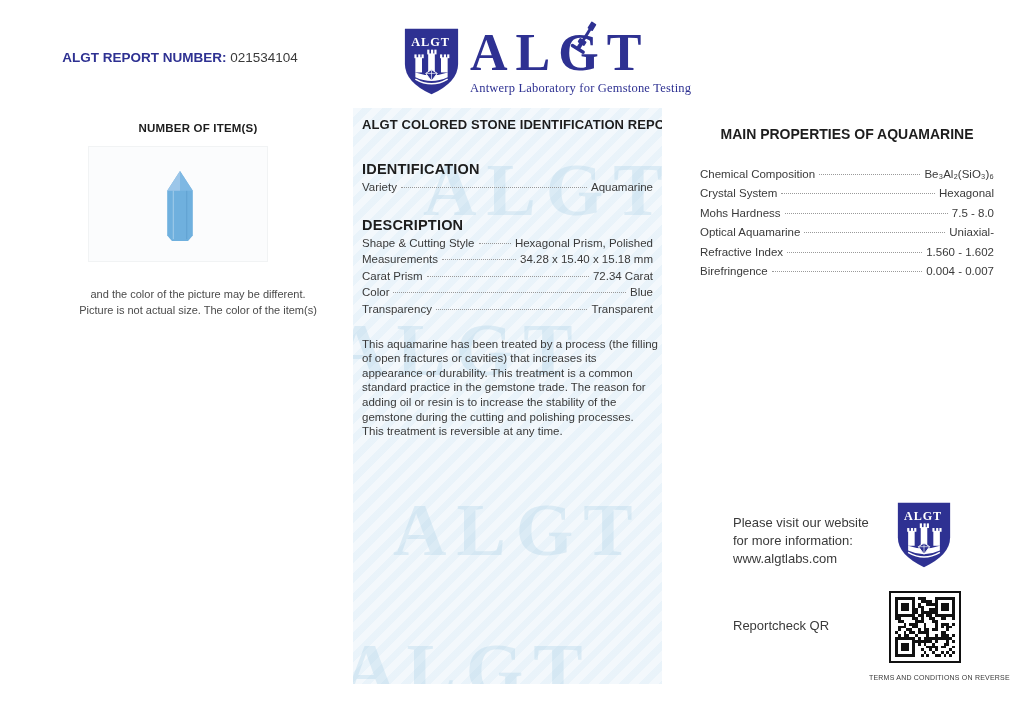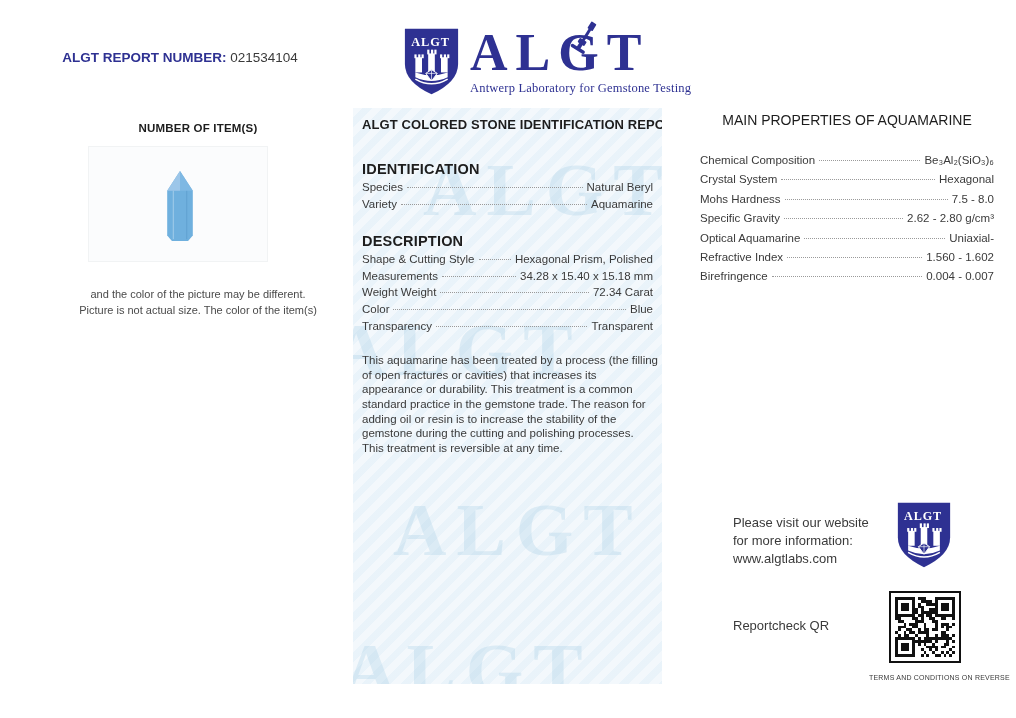--- a/index.html
+++ b/index.html
@@ -59,21 +59,21 @@
   .rows { position:relative; margin-top:4px; }
   .row { display:flex; align-items:baseline; font-size:11.5px; color:#3a3a3a; height:16.6px; }
   .row .lbl { white-space:nowrap; }
   .row .dots { flex:1 1 auto; margin:0 4px; border-bottom:1.5px dotted #9a9a9a; transform:translateY(-3px); min-width:8px; }
   .row .val { white-space:nowrap; }
   .comments-text { position:relative; margin-top:17px; font-size:11.5px; line-height:14.6px;
     color:#3a3a3a; width:296px; }
 
   
   .props { position:absolute; left:700px; top:112px; width:294px; }
-  .props-title { text-align:center; font-size:14px; font-weight:normal; color:#1d1d1d; white-space:nowrap; }
+  .props-title { text-align:center; font-size:14px; font-weight:bold; color:#1d1d1d; white-space:nowrap;margin-top:14px; }
   .props .rows { margin-top:26px; }
   .props .row { height:19.4px; font-size:11.5px;justify-content:center; }
 
   .visit { position:absolute; left:733px; top:514px; font-size:13px; line-height:18px; color:#3a3a3a; }
   .shield-small { position:absolute; left:896px; top:501px; width:56px; height:69px; }
   .reportcheck { position:absolute; left:733px; top:618px; font-size:13px; color:#3a3a3a; }
   .qr { position:absolute; left:889px; top:591px; width:72px; height:72px;
     border:2.5px solid #111; background:#fff; padding:4px; }
   .qr-grid { width:100%; height:100%; display:grid;
     grid-template-rows:repeat(21,1fr); grid-template-columns:repeat(21,1fr); }
@@ -153,45 +153,40 @@
     <span class="watermark" style="left:70px; top:40px; font-size:74px;">ALGT</span>
     <span class="watermark" style="left:-20px; top:200px; font-size:74px;">ALGT</span>
     <span class="watermark" style="left:40px; top:380px; font-size:74px;">ALGT</span>
     <span class="watermark" style="left:-10px; top:520px; font-size:74px;">ALGT</span>
 
     <div class="panel-title">ALGT COLORED STONE IDENTIFICATION REPORT</div>
 
     <div class="sec-head id">IDENTIFICATION</div>
     <div class="rows">
       <div class="row">
-        <span class="lbl">Species</span>
-          <span class="dots"></span>
-          <span class="val">Natural Beryl</span>
-      </div>
-      <div class="row">
         <span class="lbl">Variety</span>
           <span class="dots"></span>
           <span class="val">Aquamarine</span>
       </div>
     </div>
 
     <div class="sec-head desc">DESCRIPTION</div>
     <div class="rows">
       <div class="row">
         <span class="lbl">Shape &amp; Cutting Style</span>
           <span class="dots"></span>
           <span class="val">Hexagonal Prism, Polished</span>
       </div>
       <div class="row">
         <span class="lbl">Measurements</span>
           <span class="dots"></span>
           <span class="val">34.28 x 15.40 x 15.18 mm</span>
       </div>
       <div class="row">
-        <span class="lbl">Weight Weight</span>
+        <span class="lbl">Carat Prism</span>
           <span class="dots"></span>
           <span class="val">72.34 Carat</span>
       </div>
       <div class="row">
         <span class="lbl">Color</span>
           <span class="dots"></span>
           <span class="val">Blue</span>
       </div>
       <div class="row">
         <span class="lbl">Transparency</span>
@@ -213,25 +208,20 @@
       </div>
       <div class="row">
         <span class="lbl">Crystal System</span>
           <span class="dots"></span>
           <span class="val">Hexagonal</span>
       </div>
       <div class="row">
         <span class="lbl">Mohs Hardness</span>
           <span class="dots"></span>
           <span class="val">7.5 - 8.0</span>
-      </div>
-      <div class="row">
-        <span class="lbl">Specific Gravity</span>
-          <span class="dots"></span>
-          <span class="val">2.62 - 2.80 g/cm³</span>
       </div>
       <div class="row">
         <span class="lbl">Optical Aquamarine</span>
           <span class="dots"></span>
           <span class="val">Uniaxial-</span>
       </div>
       <div class="row">
         <span class="lbl">Refractive Index</span>
           <span class="dots"></span>
           <span class="val">1.560 - 1.602</span>

